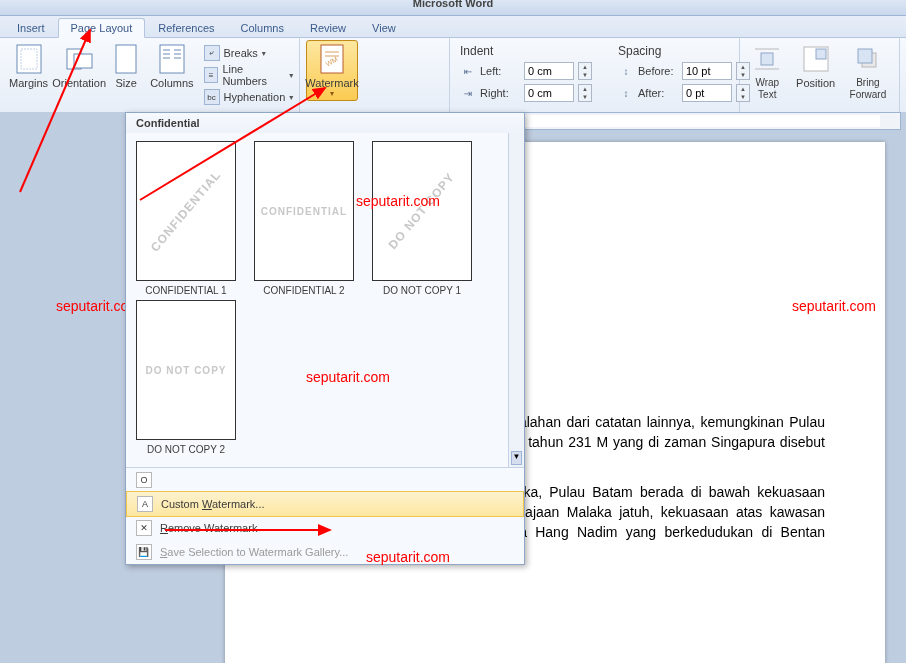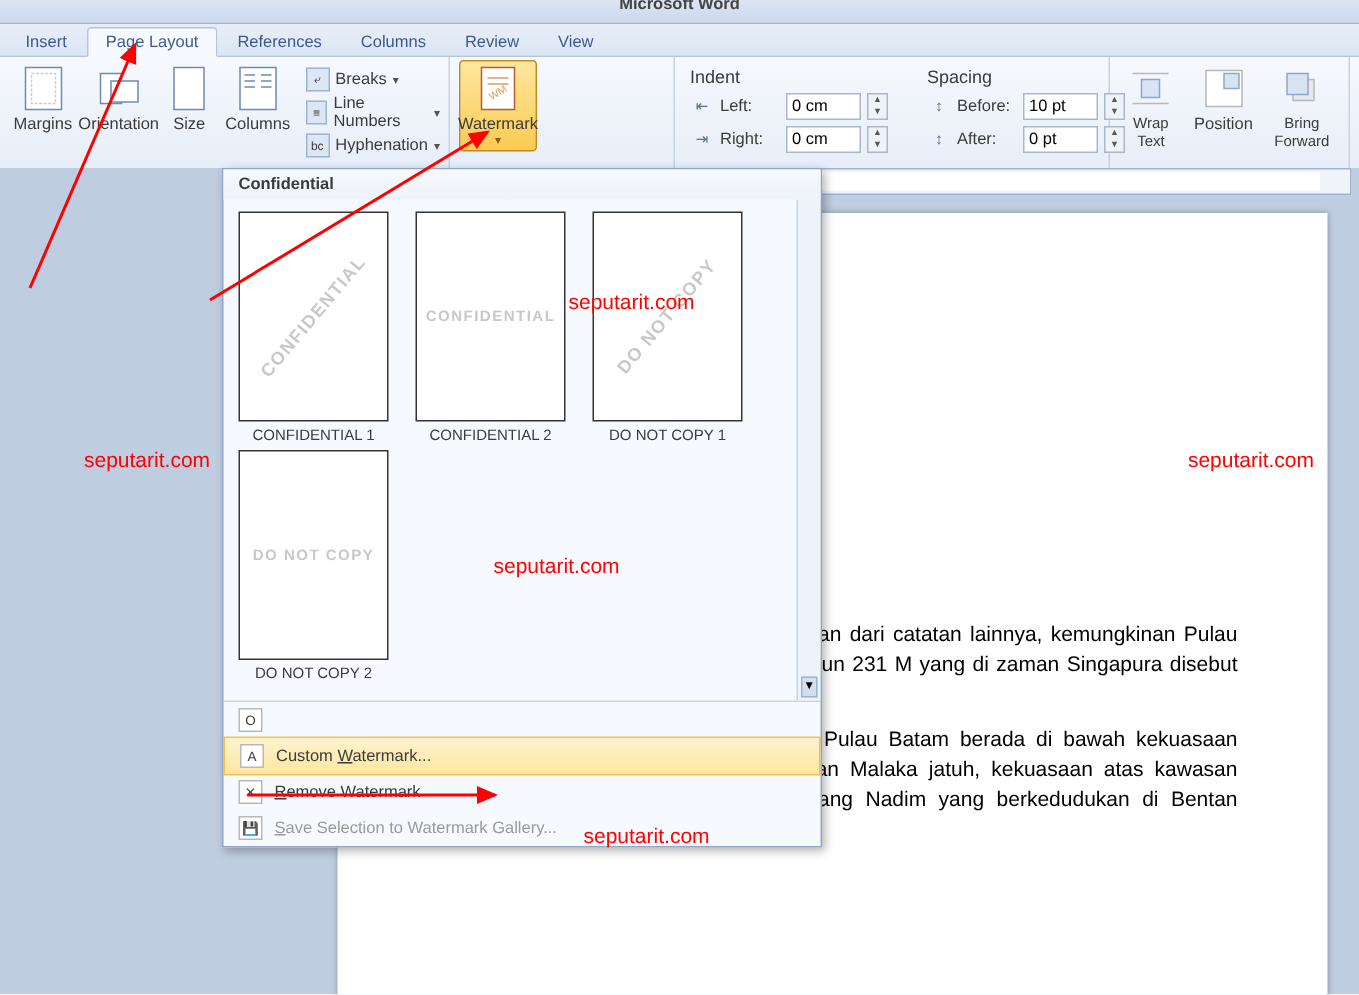--- a/index.html
+++ b/index.html
@@ -37,21 +37,21 @@
 
 .doc-area { position: absolute; top: 112px; left: 0; right: 0; bottom: 0; background: #bfcde0; }
 .ruler { position: absolute; top: 0; left: 201px; right: 5px; height: 18px; background: #f0f3f8; border: 1px solid #9db4d4; }
 .ruler-inner { position: absolute; left: 80px; right: 20px; top: 2px; bottom: 2px; background: #fff; }
 .page { position: absolute; top: 30px; left: 225px; width: 660px; background: #fff; min-height: 800px; box-shadow: 0 0 4px rgba(0,0,0,.3); padding: 50px 60px 20px 36px; font-family: "Times New Roman", serif; font-size: 14px; color: #000; line-height: 20px; text-align: justify; }
 .page p { margin-bottom: 10px; text-indent: 32px; }
 .page h4 { font-family: "Times New Roman", serif; font-size: 14px; font-weight: bold; margin: 20px 0 8px; }
 
 .wm-seputar { position: absolute; color: #ff0000; font-family: Arial, sans-serif; font-size: 14px; pointer-events: none; }
 
-.gallery { position: absolute; top: 0; left: 125px; width: 400px; background: #f6f9fd; border: 1px solid #8fa6c6; box-shadow: 2px 2px 6px rgba(0,0,0,.3); z-index: 50; margin-left: 23px; }
+.gallery { position: absolute; top: 0; left: 125px; width: 400px; background: #f6f9fd; border: 1px solid #8fa6c6; box-shadow: 2px 2px 6px rgba(0,0,0,.3); z-index: 50; }
 .gallery-hdr { padding: 4px 10px; font-size: 11px; font-weight: bold; color: #3b3b3b; background: linear-gradient(#f6f9fd,#eef3fa); }
 .gallery-body { padding: 8px 10px; max-height: 360px; overflow: hidden; position: relative; }
 .gallery-row { display: flex; gap: 18px; margin-bottom: 4px; }
 .thumb { display: flex; flex-direction: column; align-items: center; cursor: pointer; }
 .thumb-page { width: 100px; height: 140px; border: 1px solid #333; background: #fff; position: relative; display: flex; align-items: center; justify-content: center; }
 .wm-diag { position: absolute; color: #c8c8c8; font-size: 12px; font-weight: bold; transform: rotate(-50deg); letter-spacing: 1px; white-space: nowrap; }
 .wm-horiz { color: #c8c8c8; font-size: 10px; font-weight: bold; letter-spacing: 1px; }
 .thumb-lbl { font-size: 10px; color: #3b3b3b; margin-top: 4px; text-align: center; }
 .gallery-scroll { position: absolute; right: 0; top: 0; bottom: 0; width: 16px; background: #eef3fa; border-left: 1px solid #c6d3e6; }
 .gallery-menu { border-top: 1px solid #c6d3e6; }

